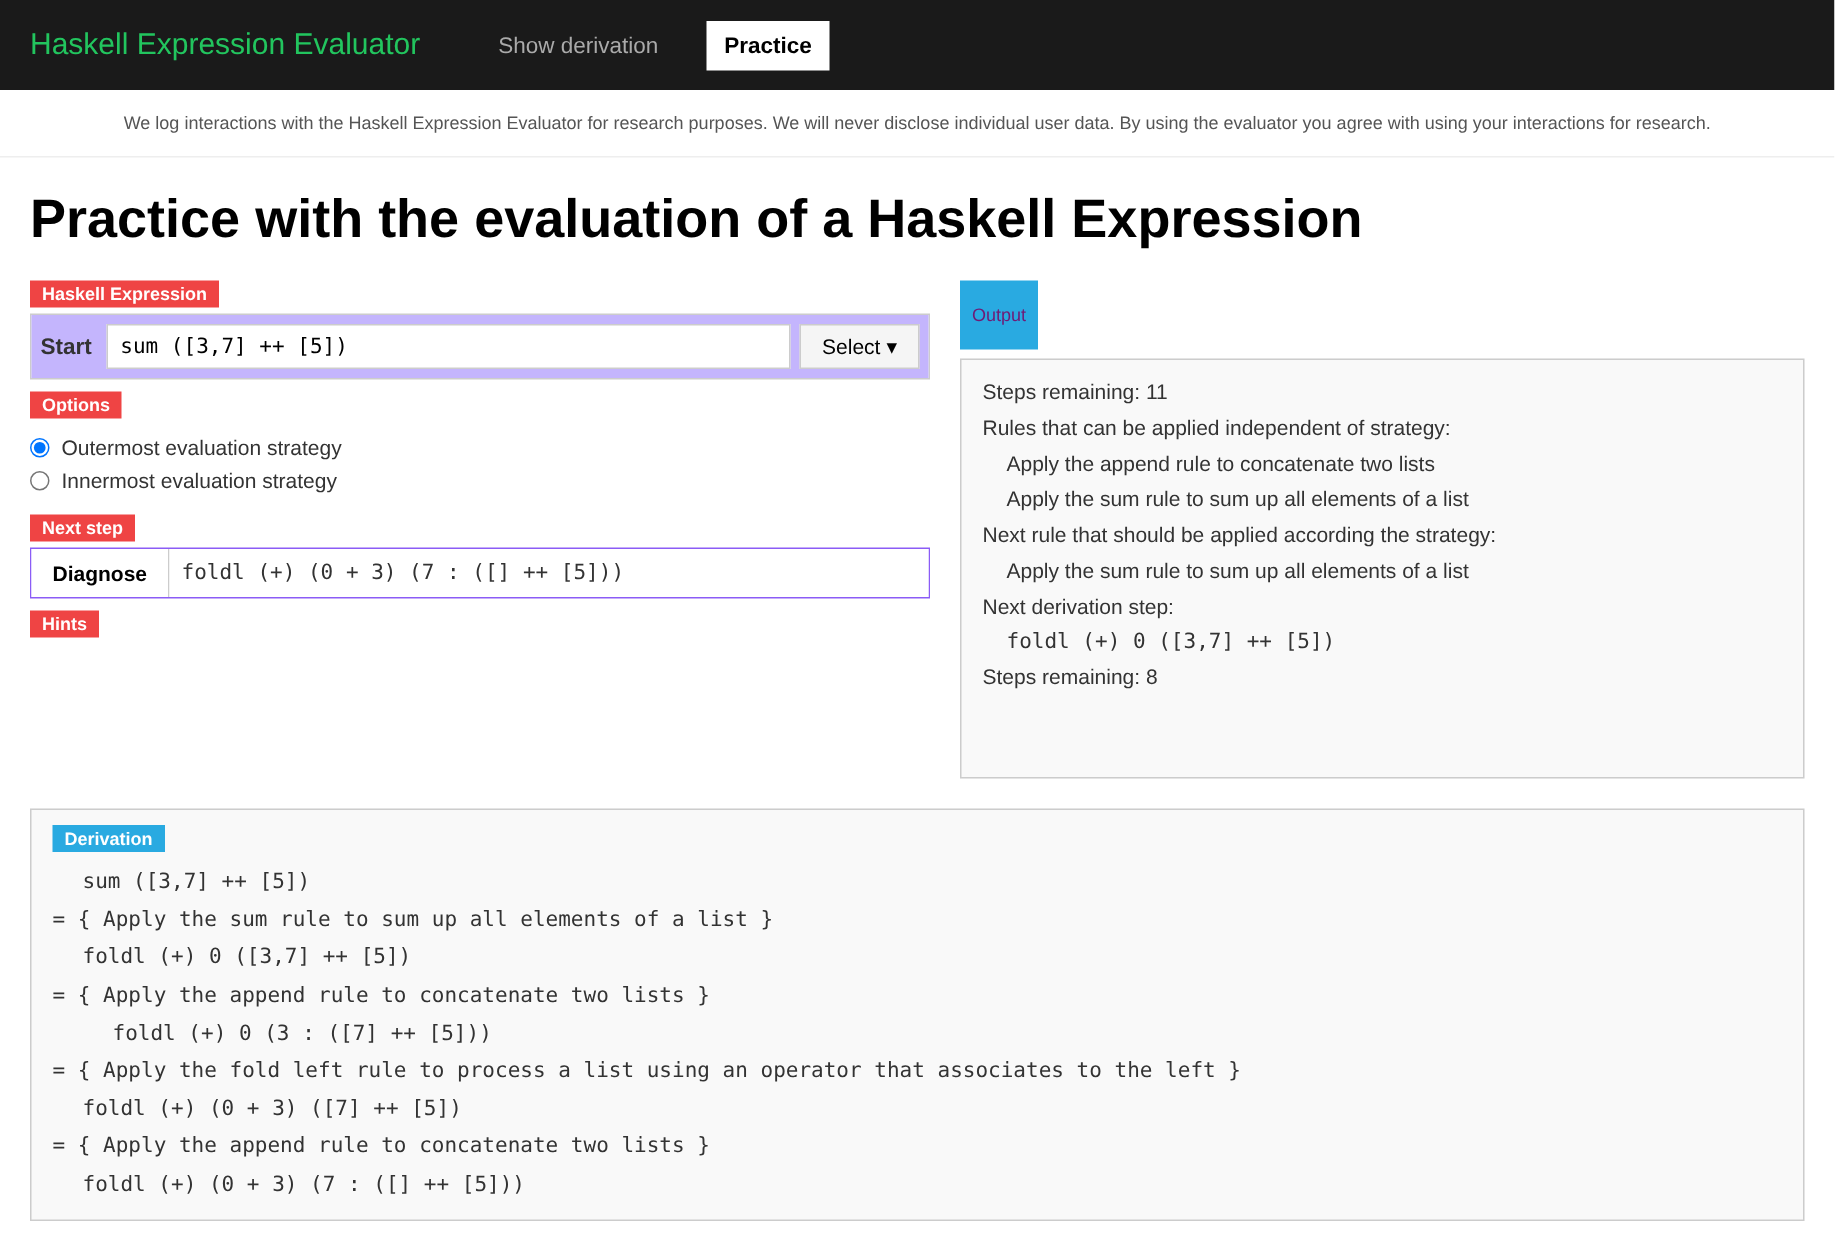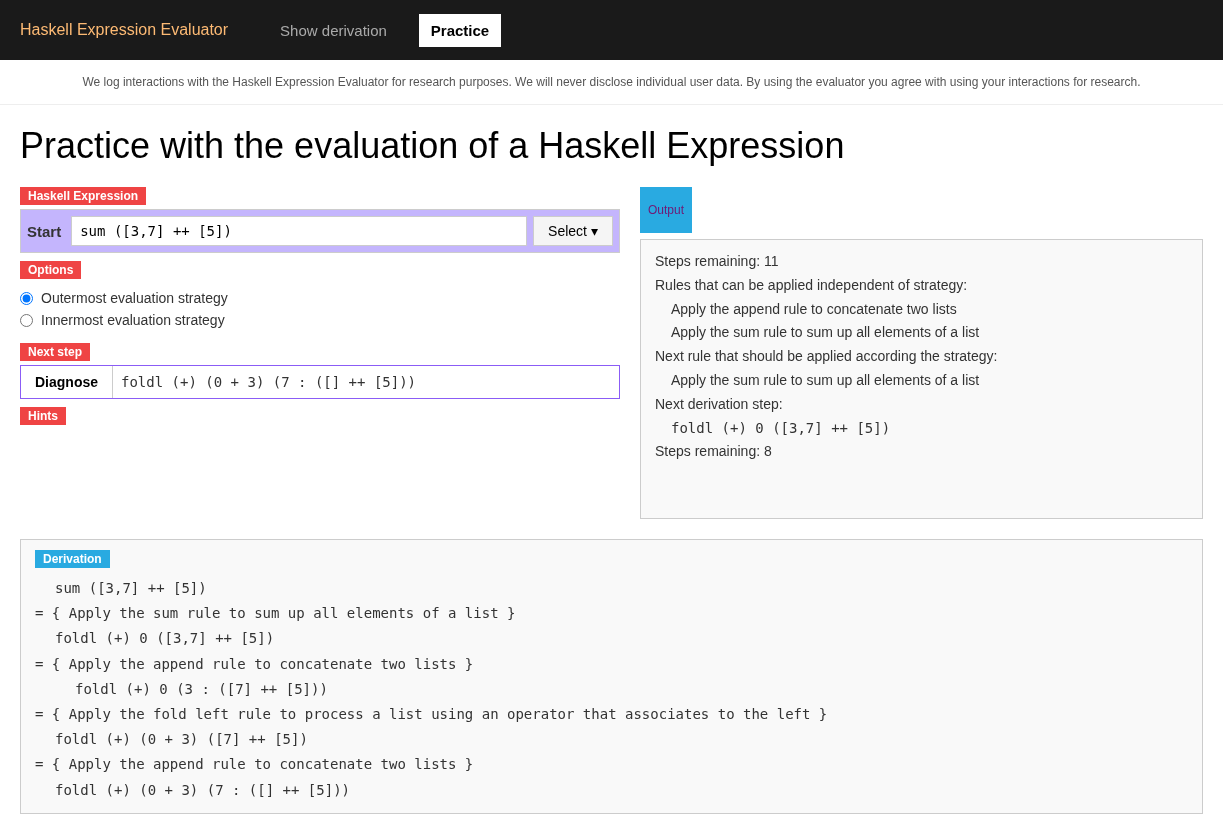--- a/index.html
+++ b/index.html
@@ -7,22 +7,22 @@
 
     
     .navbar {
       background: #1a1a1a;
       display: flex;
       align-items: center;
       padding: 0 20px;
       height: 60px;
     }
     .navbar-brand {
-      color: #fdba74;
-      font-size: 16px;
+      color: #22c55e;
+      font-size: 20px;
       font-weight: normal;
       margin-right: 40px;
     }
     .navbar-link {
       color: #aaa;
       text-decoration: none;
       margin-right: 20px;
       font-size: 15px;
       padding: 8px 12px;
     }
@@ -37,21 +37,21 @@
       text-align: center;
       padding: 15px 20px;
       font-size: 12px;
       color: #555;
       border-bottom: 1px solid #eee;
     }
 
     
     .page-title {
       font-size: 36px;
-      font-weight: normal;
+      font-weight: bold;
       color: #000;
       padding: 20px 20px 10px 20px;
     }
 
     
     .main-content {
       display: flex;
       gap: 20px;
       padding: 10px 20px;
     }

